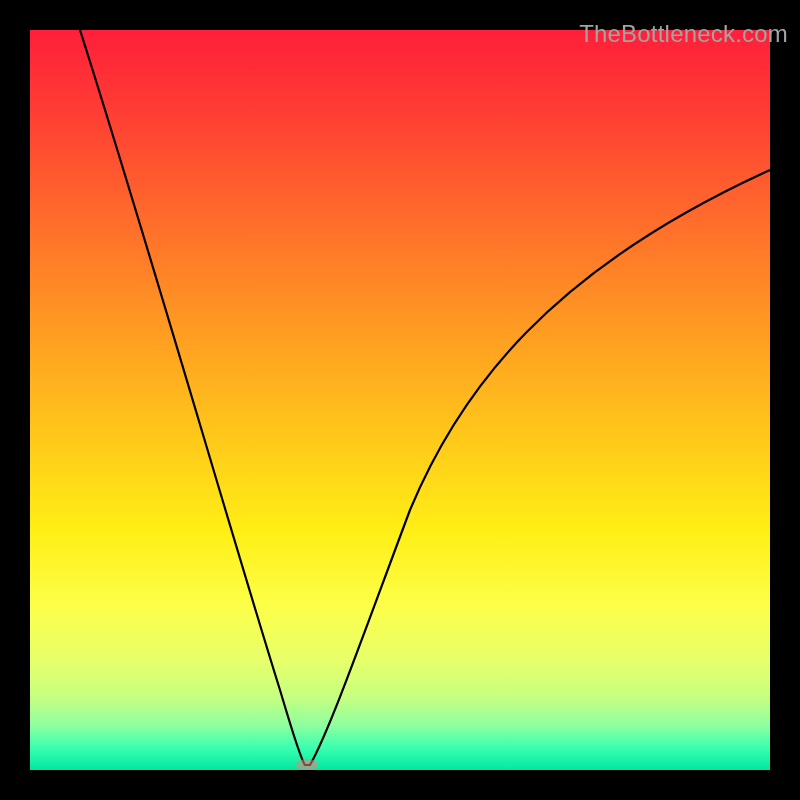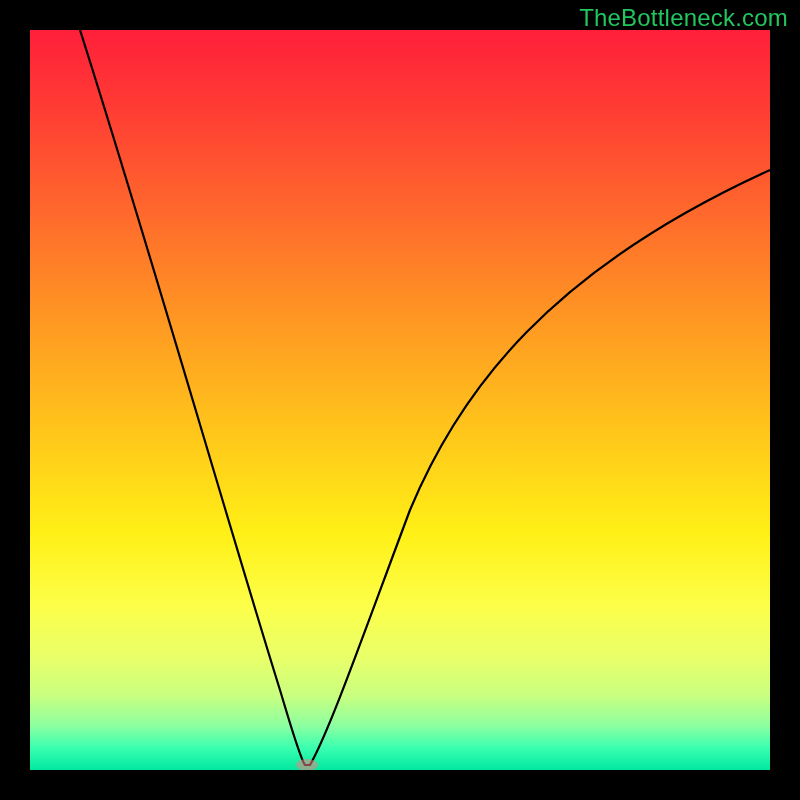--- a/index.html
+++ b/index.html
@@ -34,23 +34,23 @@
       #fcff4a 78%,
       #e8ff6a 85%,
       #c8ff80 90%,
       #8dffa0 94%,
       #3affb0 97%,
       #00e8a0 100%
     );
   }
   .watermark {
     position: absolute;
-    top: 4px;
+    top: 20px;
     right: 12px;
-    color: #22c55e;
+    color: #a3a3a3;
     font-family: Arial, Helvetica, sans-serif;
     font-size: 24px;
     letter-spacing: 0.2px;
     user-select: none;
   }
   svg.curve {
     position: absolute;
     top: 0;
     left: 0;
     width: 740px;

